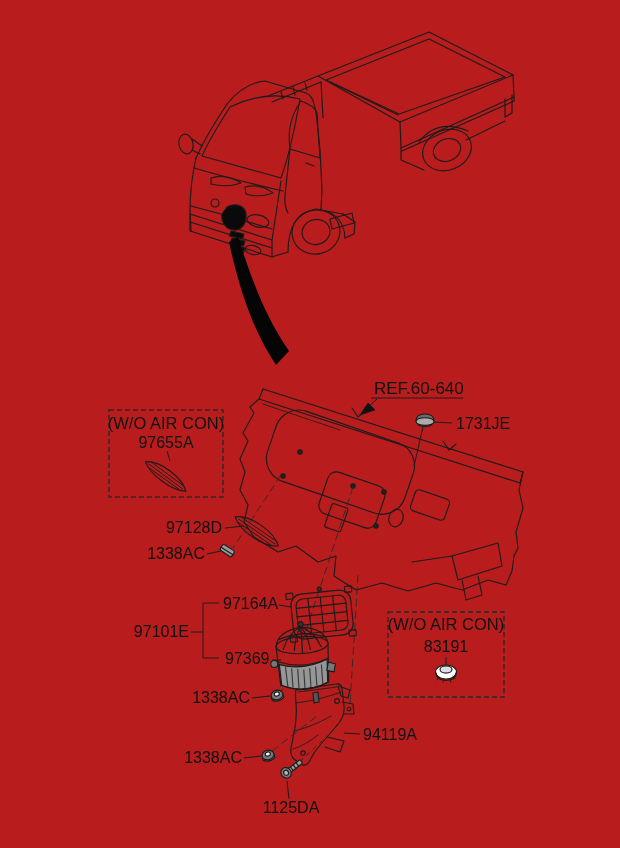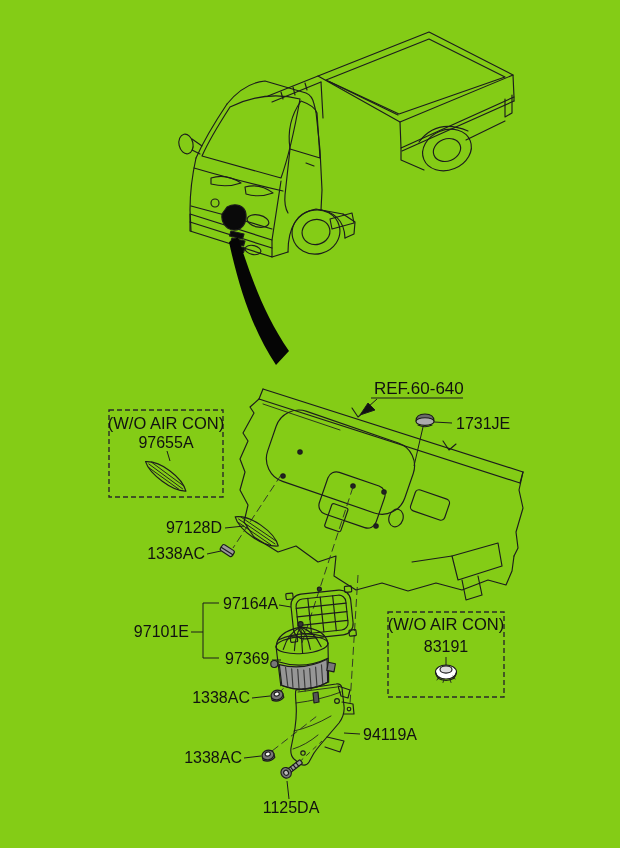--- a/index.html
+++ b/index.html
@@ -1,16 +1,16 @@
 <!DOCTYPE html>
 <html><head>
 <meta charset="utf-8">
 <style>
   html,body{margin:0;padding:0;background:#ffffff;}
-  .stage{position:relative;width:620px;height:848px;background:#84cc16;overflow:hidden;}
+  .stage{position:relative;width:620px;height:848px;background:#b91c1c;overflow:hidden;}
   svg{position:absolute;left:0;top:0;}
   .ln{fill:none;stroke:#1c1c1c;stroke-width:1.15;stroke-linecap:round;stroke-linejoin:round;}
   .thin{stroke-width:0.85;}
   .lead{fill:none;stroke:#1c1c1c;stroke-width:1;}
   .dash{fill:none;stroke:#2a2a2a;stroke-width:0.9;stroke-dasharray:8 4;}
   .dashshort{fill:none;stroke:#2a2a2a;stroke-width:0.9;stroke-dasharray:5 4;}
   .dashbox{fill:none;stroke:#2a2a2a;stroke-width:1.4;stroke-dasharray:5 3;}
   text{font-family:"Liberation Sans","DejaVu Sans",sans-serif;fill:#111111;stroke:none;}
   .lbl{font-size:16px;}
   .ref{font-size:17px;}

